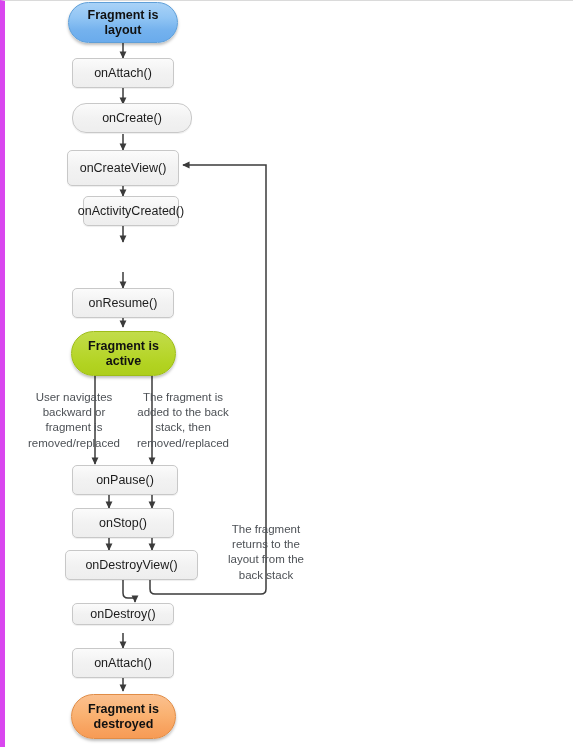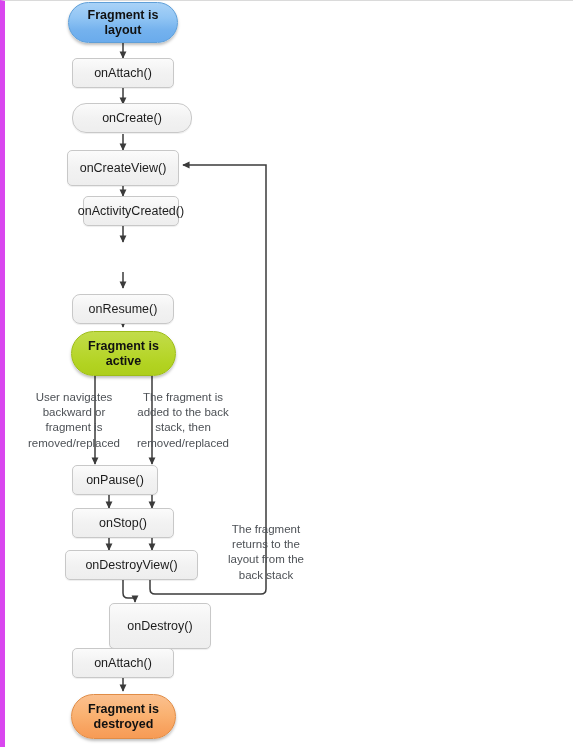--- a/index.html
+++ b/index.html
@@ -140,21 +140,21 @@
 
   <div class="node proc" style="left:62px; top:149px; width:112px; height:36px;">
     <span>onCreateView()</span>
   </div>
 
   <div class="node proc" style="left:58px; top:195px; width:96px; height:30px;margin-left:20px;">
     <span>onActivityCreated()</span>
   </div>
 
 
-  <div class="node proc" style="left:67px; top:293px; width:102px; height:30px;border-radius:8px;">
+  <div class="node proc" style="left:67px; top:287px; width:102px; height:30px;">
     <span>onResume()</span>
   </div>
 
   <div class="node term active" style="left:66px; top:330px; width:105px; height:45px;">
     <div>
       <span>Fragment is</span><br>
       <span>active</span>
     </div>
   </div>
 
@@ -165,40 +165,40 @@
     <span>removed/replaced</span>
   </div>
 
   <div class="annot" style="left:122px; top:389px; width:112px;">
     <span>The fragment is</span><br>
     <span>added to the back</span><br>
     <span>stack, then</span><br>
     <span>removed/replaced</span>
   </div>
 
-  <div class="node proc" style="left:67px; top:464px; width:86px; height:30px;">
+  <div class="node proc" style="left:67px; top:464px; width:106px; height:30px;">
     <span>onPause()</span>
   </div>
 
   <div class="node proc" style="left:67px; top:507px; width:102px; height:30px;">
     <span>onStop()</span>
   </div>
 
   <div class="node proc" style="left:60px; top:549px; width:133px; height:30px;">
     <span>onDestroyView()</span>
   </div>
 
   <div class="annot" style="left:208px; top:521px; width:106px;">
     <span>The fragment</span><br>
     <span>returns to the</span><br>
     <span>layout from the</span><br>
     <span>back stack</span>
   </div>
 
-  <div class="node proc" style="left:67px; top:602px; width:102px; height:46px;margin-left:37px;">
+  <div class="node proc" style="left:67px; top:602px; width:102px; height:22px;">
     <span>onDestroy()</span>
   </div>
 
   <div class="node proc" style="left:67px; top:647px; width:102px; height:30px;">
     <span>onAttach()</span>
   </div>
 
   <div class="node term destroyed" style="left:66px; top:693px; width:105px; height:45px;">
     <div>
       <span>Fragment is</span><br>

